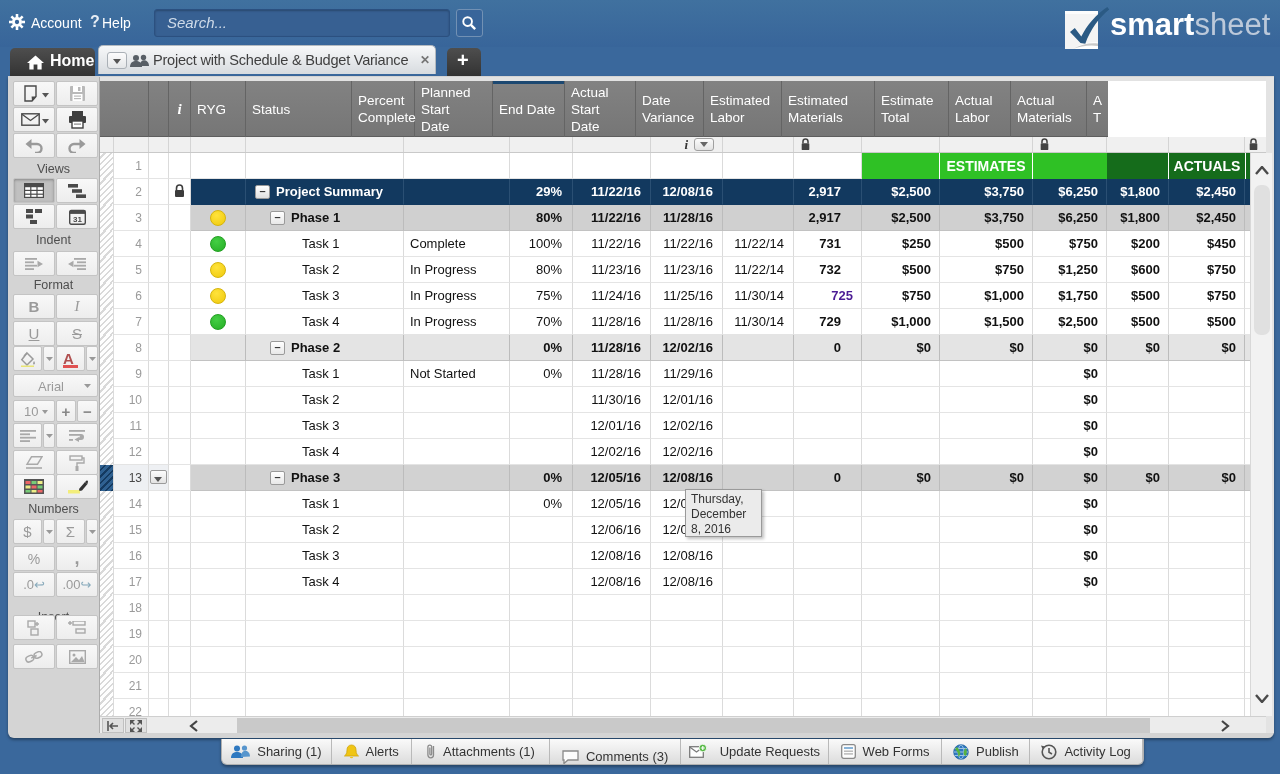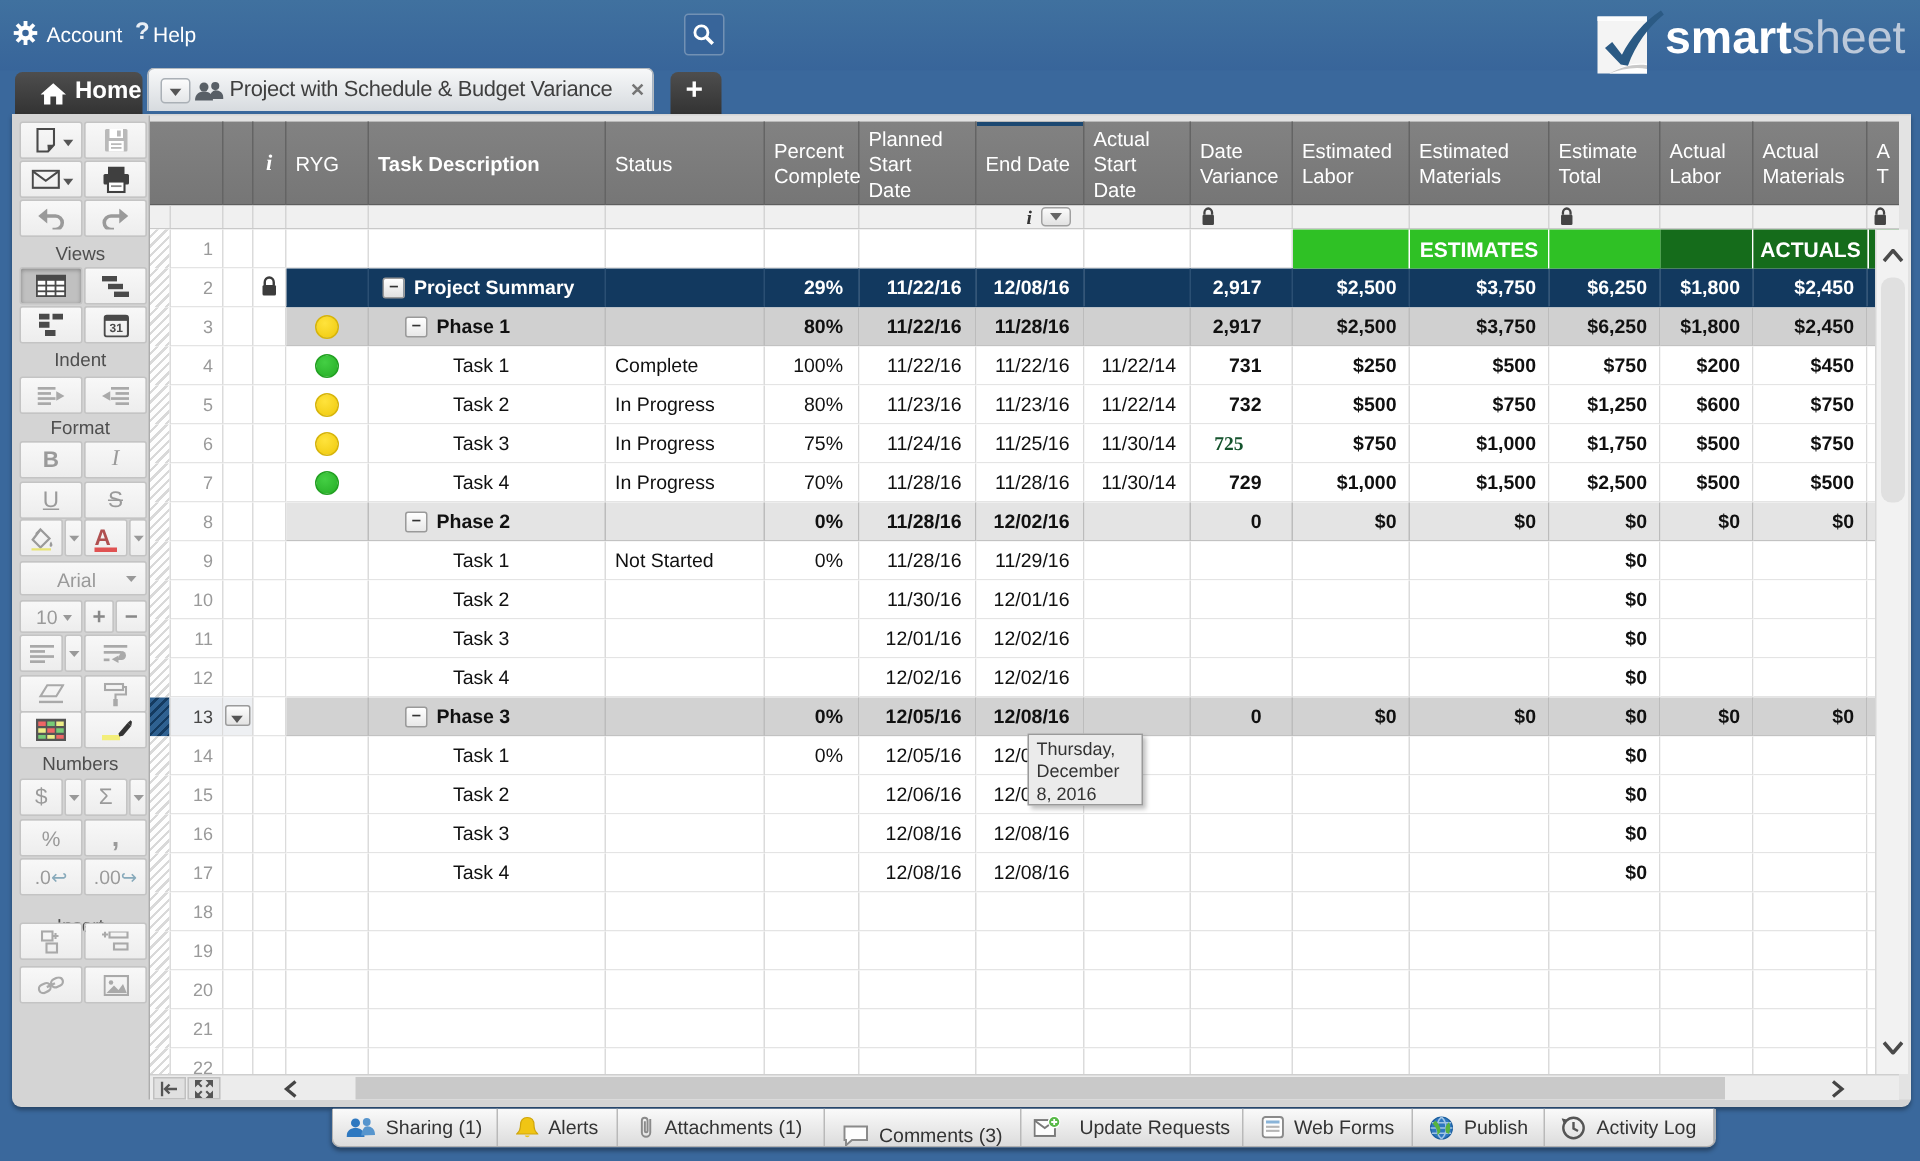--- a/index.html
+++ b/index.html
@@ -61,20 +61,23 @@
         <rect x="8.4" y="0" width="3.2" height="4.5" transform="rotate(180 10 10)"></rect>
         <rect x="8.4" y="0" width="3.2" height="4.5" transform="rotate(225 10 10)"></rect>
         <rect x="8.4" y="0" width="3.2" height="4.5" transform="rotate(270 10 10)"></rect>
         <rect x="8.4" y="0" width="3.2" height="4.5" transform="rotate(315 10 10)"></rect>
       </g>
       <circle cx="10" cy="10" r="2.7" fill="#38659a"></circle>
     </svg>
 <div class="acct">Account</div>
 <div class="qmark">?</div>
 <div class="help">Help</div>
+<div id="sbox">
+      <div class="ph">Search...</div>
+    </div>
 <div id="sbtn">
       <svg width="17" height="17" viewBox="0 0 18 18" style="position:absolute;left:4px;top:5px">
         <circle cx="7" cy="7" r="4.6" fill="none" stroke="#fff" stroke-width="2"></circle>
         <path d="M10.5 10.5 L15 15" stroke="#fff" stroke-width="2.5"></path>
       </svg>
     </div>
 <svg id="logo-ico" viewBox="0 0 46 45" style="overflow:visible">
 <path d="M0 6 H33 V44 H0 Z" fill="#f4f4f4"></path>
 <path d="M0 6 H33 V9 H0 Z" fill="#fdfdfd"></path>
 <path d="M8 44 C16 38.5 24 36.5 33 37.5 L33 44 Z" fill="#fff"></path>
@@ -110,23 +113,20 @@
 <div id="panel"></div>
 <div id="sheetbg" class="abs" style="left:99px;top:77px;width:1167px;height:656px;background:#e2e2e2;border-left:1px solid #adadad"></div>
 <div class="abs" style="left:100px;top:81px;width:1166px;height:652px;background:#fff"></div>
 <div id="hdr">
     <div class="hc" style="width:49px;"></div>
     <div class="hc" style="width:20px;"></div>
     <div class="hc" style="width:22px;">
       <i style="font-family:'Liberation Serif',serif;font-size:15px;font-weight:bold;margin:0 auto">i</i>
     </div>
     <div class="hc" style="width:55px;">RYG</div>
-    <div class="hc" style="width:158px;">
-      <b>Task Description</b>
-    </div>
     <div class="hc" style="width:106px;">Status</div>
     <div class="hc" style="width:63px;">Percent<br>Complete</div>
     <div class="hc" style="width:78px;">Planned<br>Start<br>Date</div>
     <div class="hc" style="width:72px;box-shadow:inset 0 3px 0 #1c4871;">End Date</div>
     <div class="hc" style="width:71px;">Actual<br>Start<br>Date</div>
     <div class="hc" style="width:68px;">Date<br>Variance</div>
     <div class="hc" style="width:78px;">Estimated<br>Labor</div>
     <div class="hc" style="width:93px;">Estimated<br>Materials</div>
     <div class="hc" style="width:74px;">Estimate<br>Total</div>
     <div class="hc" style="width:62px;">Actual<br>Labor</div>
@@ -311,21 +311,21 @@
       <div class="ball byellow"></div>
     </div>
     <div class="cell" style="width:158px;background:#fff;color:#111;padding:0;">
       <span style="padding-left:56px">Task 3</span>
     </div>
     <div class="cell" style="width:106px;background:#fff;color:#111;padding-left:6px;">In Progress</div>
     <div class="cell rt" style="width:63px;background:#fff;color:#111;padding-right:10px;">75%</div>
     <div class="cell rt" style="width:78px;background:#fff;color:#111;padding-right:9px;">11/24/16</div>
     <div class="cell rt" style="width:72px;background:#fff;color:#111;padding-right:9px;">11/25/16</div>
     <div class="cell rt" style="width:71px;background:#fff;color:#111;padding-right:9px;">11/30/14</div>
-    <div class="cell rt bb" style="width:68px;background:#fff;color:#14532d;padding-right:32px;font-family:Liberation Serif, serif;">725</div>
+    <div class="cell rt bb" style="width:68px;background:#fff;color:#4c1d95;padding-right:8px;">725</div>
     <div class="cell rt bb" style="width:78px;background:#fff;color:#111;">$750</div>
     <div class="cell rt bb" style="width:93px;background:#fff;color:#111;">$1,000</div>
     <div class="cell rt bb" style="width:74px;background:#fff;color:#111;">$1,750</div>
     <div class="cell rt bb" style="width:62px;background:#fff;color:#111;">$500</div>
     <div class="cell rt bb" style="width:76px;background:#fff;color:#111;">$750</div>
     <div class="cell" style="width:21px;background:#fff;color:#111;border-right:none;"></div>
   </div>
 <div class="grow" style="top:309px;height:26px">
     <div class="cell hatch" style="width:14px;padding:0;border-bottom:none;"></div>
     <div class="cell rnum" style="width:35px;">7</div>

